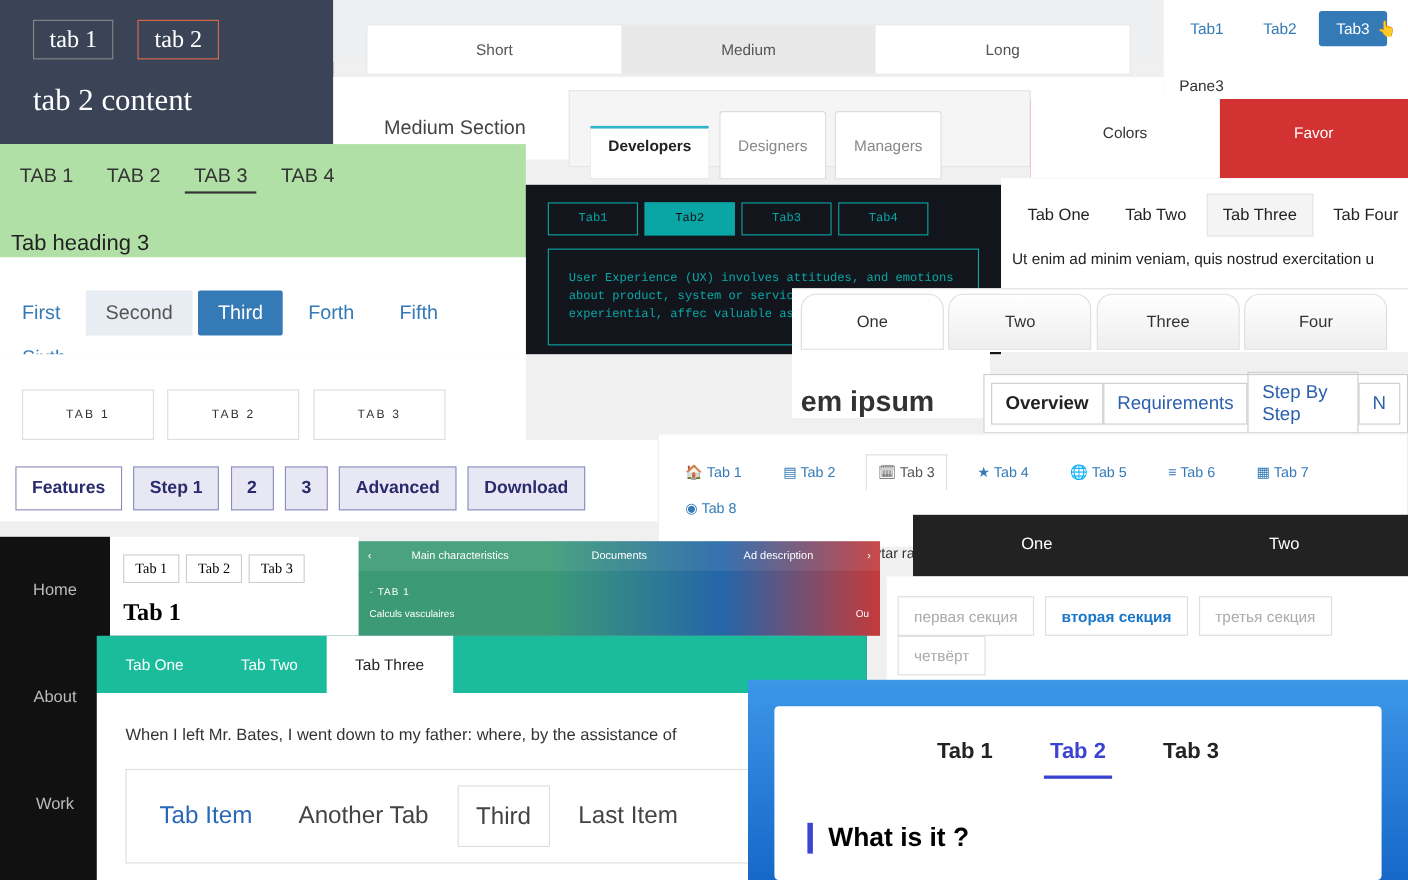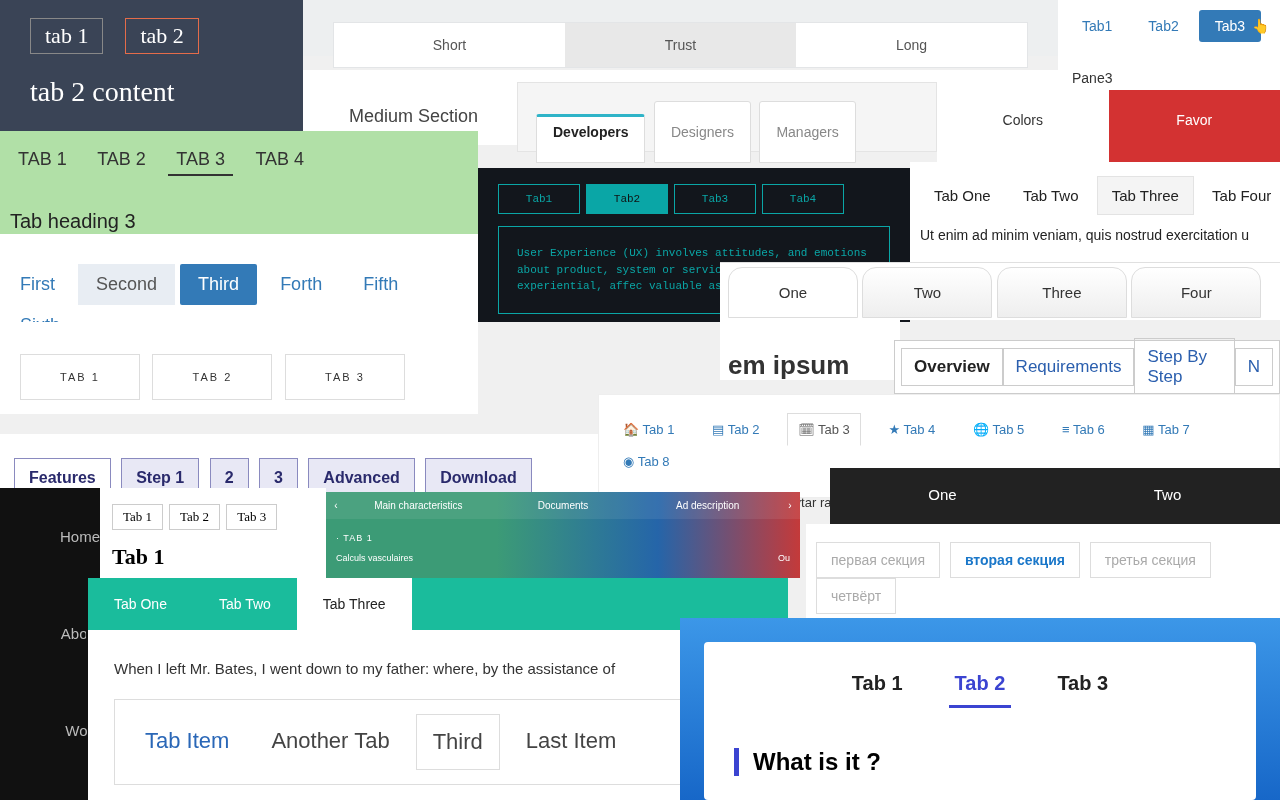--- a/index.html
+++ b/index.html
@@ -82,37 +82,37 @@
   .pM .tab { padding:8px 12px; font-size:17px; color:#2b5fae; cursor:pointer; border:1px solid #ccc; }
   .pM .tab.active { color:#222; border-right:1px solid #ccc; font-weight:600; background:#fff; }
 
   
   .pN { left:598px; top:394px; width:682px; height:104px; background:#fff; border:1px solid #eee; padding:18px 14px; font-size:13px; color:#337ab7; }
   .pN .tab { display:inline-block; padding:8px 10px; margin-right:14px; cursor:pointer; }
   .pN .tab.active { border:1px solid #ddd; border-bottom:1px solid #fff; color:#555; }
   .pN .body { margin-top:18px; color:#333; font-size:13px; }
 
   
-  .pO { left:0; top:434px; width:598px; height:74px; background:#fff; padding:24px 14px; }
+  .pO { left:0; top:400px; width:598px; height:74px; background:#fff; padding:24px 14px; }
   .pO .tab { display:inline-block; padding:10px 14px; border:1px solid #8a8abf; background:#e8e8f5; color:#2a2a6c; font-size:16px; font-weight:700; cursor:pointer; margin-right:6px; }
   .pO .tab.active { background:#fff; font-weight:700; }
 
   
   .pP { left:830px; top:468px; width:450px; height:56px; background:#222; color:#fff; display:flex; }
   .pP .tab { flex:1; text-align:center; padding:18px 0; font-size:15px; cursor:pointer; }
 
   
   .pQ { left:806px; top:524px; width:474px; height:100px; background:#fff; padding:18px 10px; font-size:14px; color:#333; }
   .pQ .tab { display:inline-block; padding:9px 14px; border:1px solid #ddd; color:#aaa; margin-right:6px; cursor:pointer; }
   .pQ .tab.active { color:#1a77c9; font-weight:700; }
   .pQ .body { margin-top:26px; font-size:14px; }
 
   
   .pR { left:0; top:488px; width:100px; height:312px; background:#111; color:#bbb; font-size:15px; }
-  .pR .tab { display:block; padding:40px 0; text-align:right; cursor:pointer; position:relative; }
+  .pR .tab { display:block; padding:40px 0; text-align:center; cursor:pointer; position:relative; }
   .pR .tab.active::after { content:""; position:absolute; right:-14px; top:50%; transform:translateY(-50%); border:14px solid transparent; border-left-color:#111; }
 
   
   .pS { left:100px; top:488px; width:226px; height:90px; background:#fff; padding:16px 12px; font-family: Georgia, serif; }
   .pS .tab { display:inline-block; padding:4px 10px; border:1px solid #ccc; font-size:13px; cursor:pointer; margin-right:2px; }
   .pS .head { font-size:22px; font-weight:700; margin-top:14px; }
 
   
   .pT { left:326px; top:492px; width:474px; height:86px; background:linear-gradient(90deg,#3c9b76,#3c9b76 36%,#2565a9 70%,#c43a3a); font-size:10px; color:#fff; }
   .pT .row { display:flex; align-items:center; background:rgba(255,255,255,0.08); }
@@ -145,21 +145,21 @@
 
 <div class="panel pA">
   <span class="tab">tab 1</span>
   <span class="tab active">tab 2</span>
   <div class="content">tab 2 content</div>
 </div>
 
 <div class="panel pB">
   <div class="row">
     <div class="tab">Short</div>
-    <div class="tab active">Trust</div>
+    <div class="tab active">Medium</div>
     <div class="tab">Long</div>
   </div>
 </div>
 <div class="panel pB2">
   <div class="stitle">Medium Section</div>
 </div>
 
 <div class="panel pC">
   <span class="tab active">Developers</span>
   <span class="tab">Designers</span>

